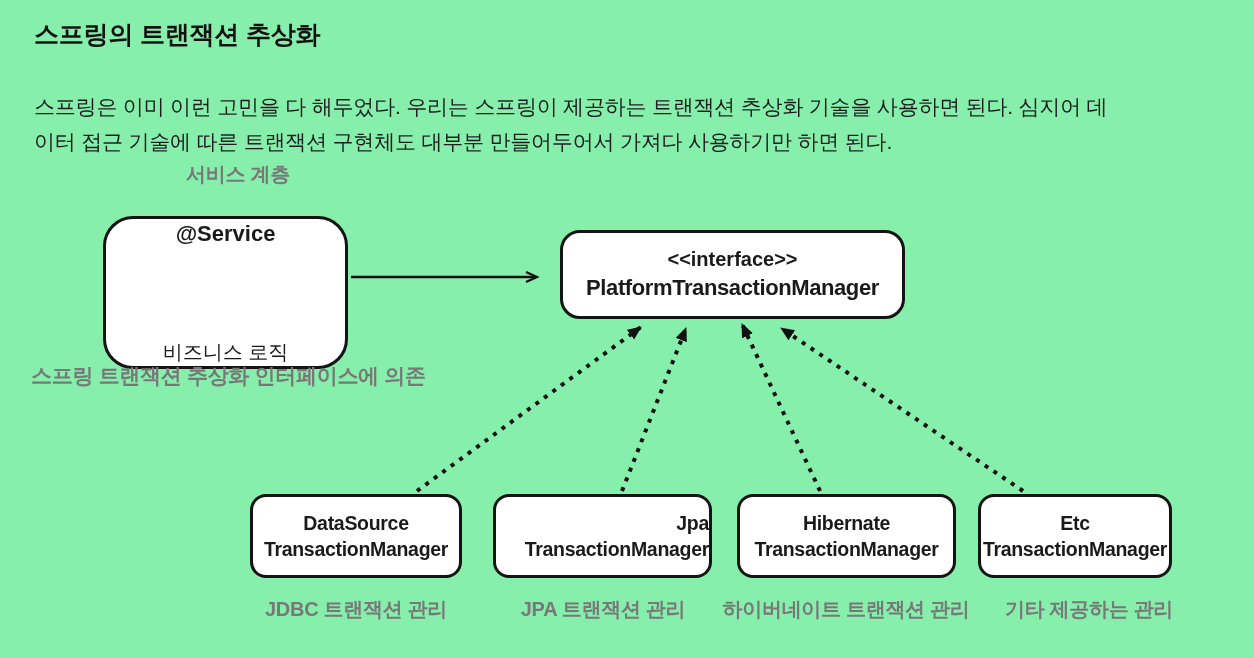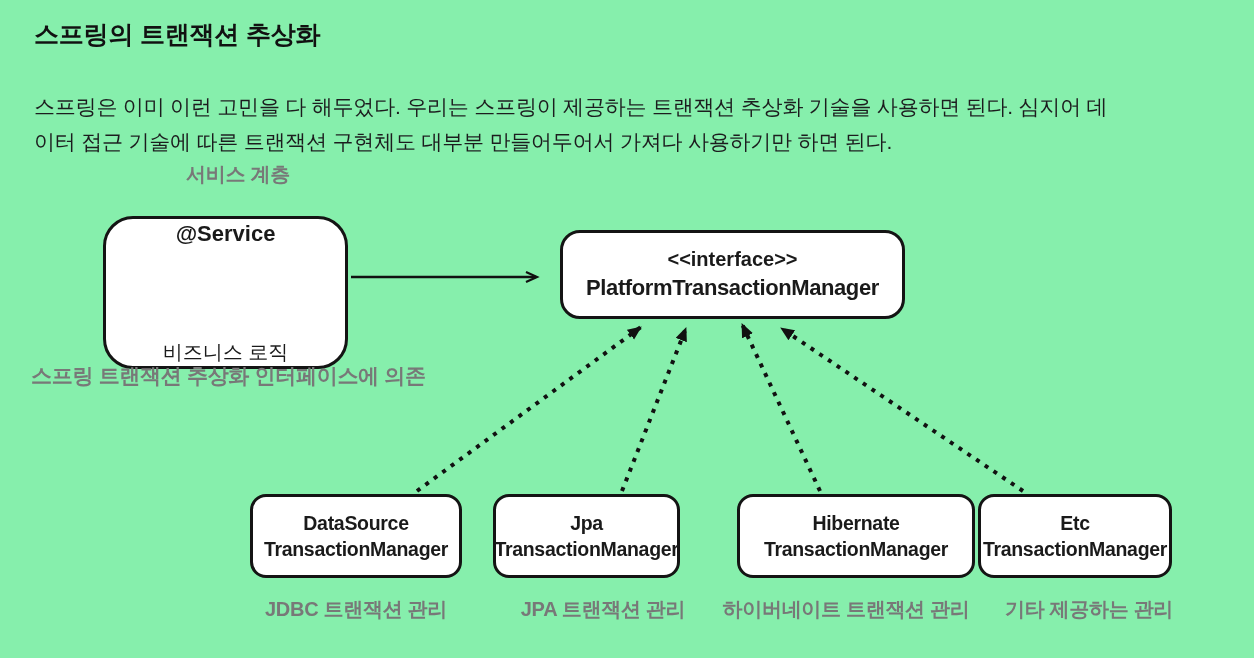--- a/index.html
+++ b/index.html
@@ -36,22 +36,22 @@
   .service-box .ln1{font-size:22px;font-weight:700;}
   .service-box .ln2{font-size:20px;font-weight:400;}
 
   .interface-box{left:540px;top:230px;width:345px;height:89px;border-radius:20px;margin-left:20px;}
   .interface-box .ln1{font-size:20px;font-weight:700;}
   .interface-box .ln2{font-size:22px;font-weight:700;letter-spacing:-0.4px;}
 
   .impl-box{top:494px;height:84px;border-radius:16px;}
   .impl-box .ln{font-size:19.5px;font-weight:700;letter-spacing:-0.3px;}
   .impl-1{left:250px;width:212px;}
-  .impl-2{left:493px;width:187px;}
-  .impl-3{left:737px;width:238px;}
+  .impl-2{left:493px;width:219px;align-items:flex-end;}
+  .impl-3{left:737px;width:219px;}
   .impl-4{left:978px;width:194px;}
 
   .dep-caption{left:31px;top:362px;font-size:21px;}
   .svc-label{left:238px;top:161px;}
   .abs-label{left:710px;top:188px;}
   .impl-caption{top:596px;}
 
   svg.arrows{position:absolute;left:0;top:0;pointer-events:none;}
 </style>
 </head>

